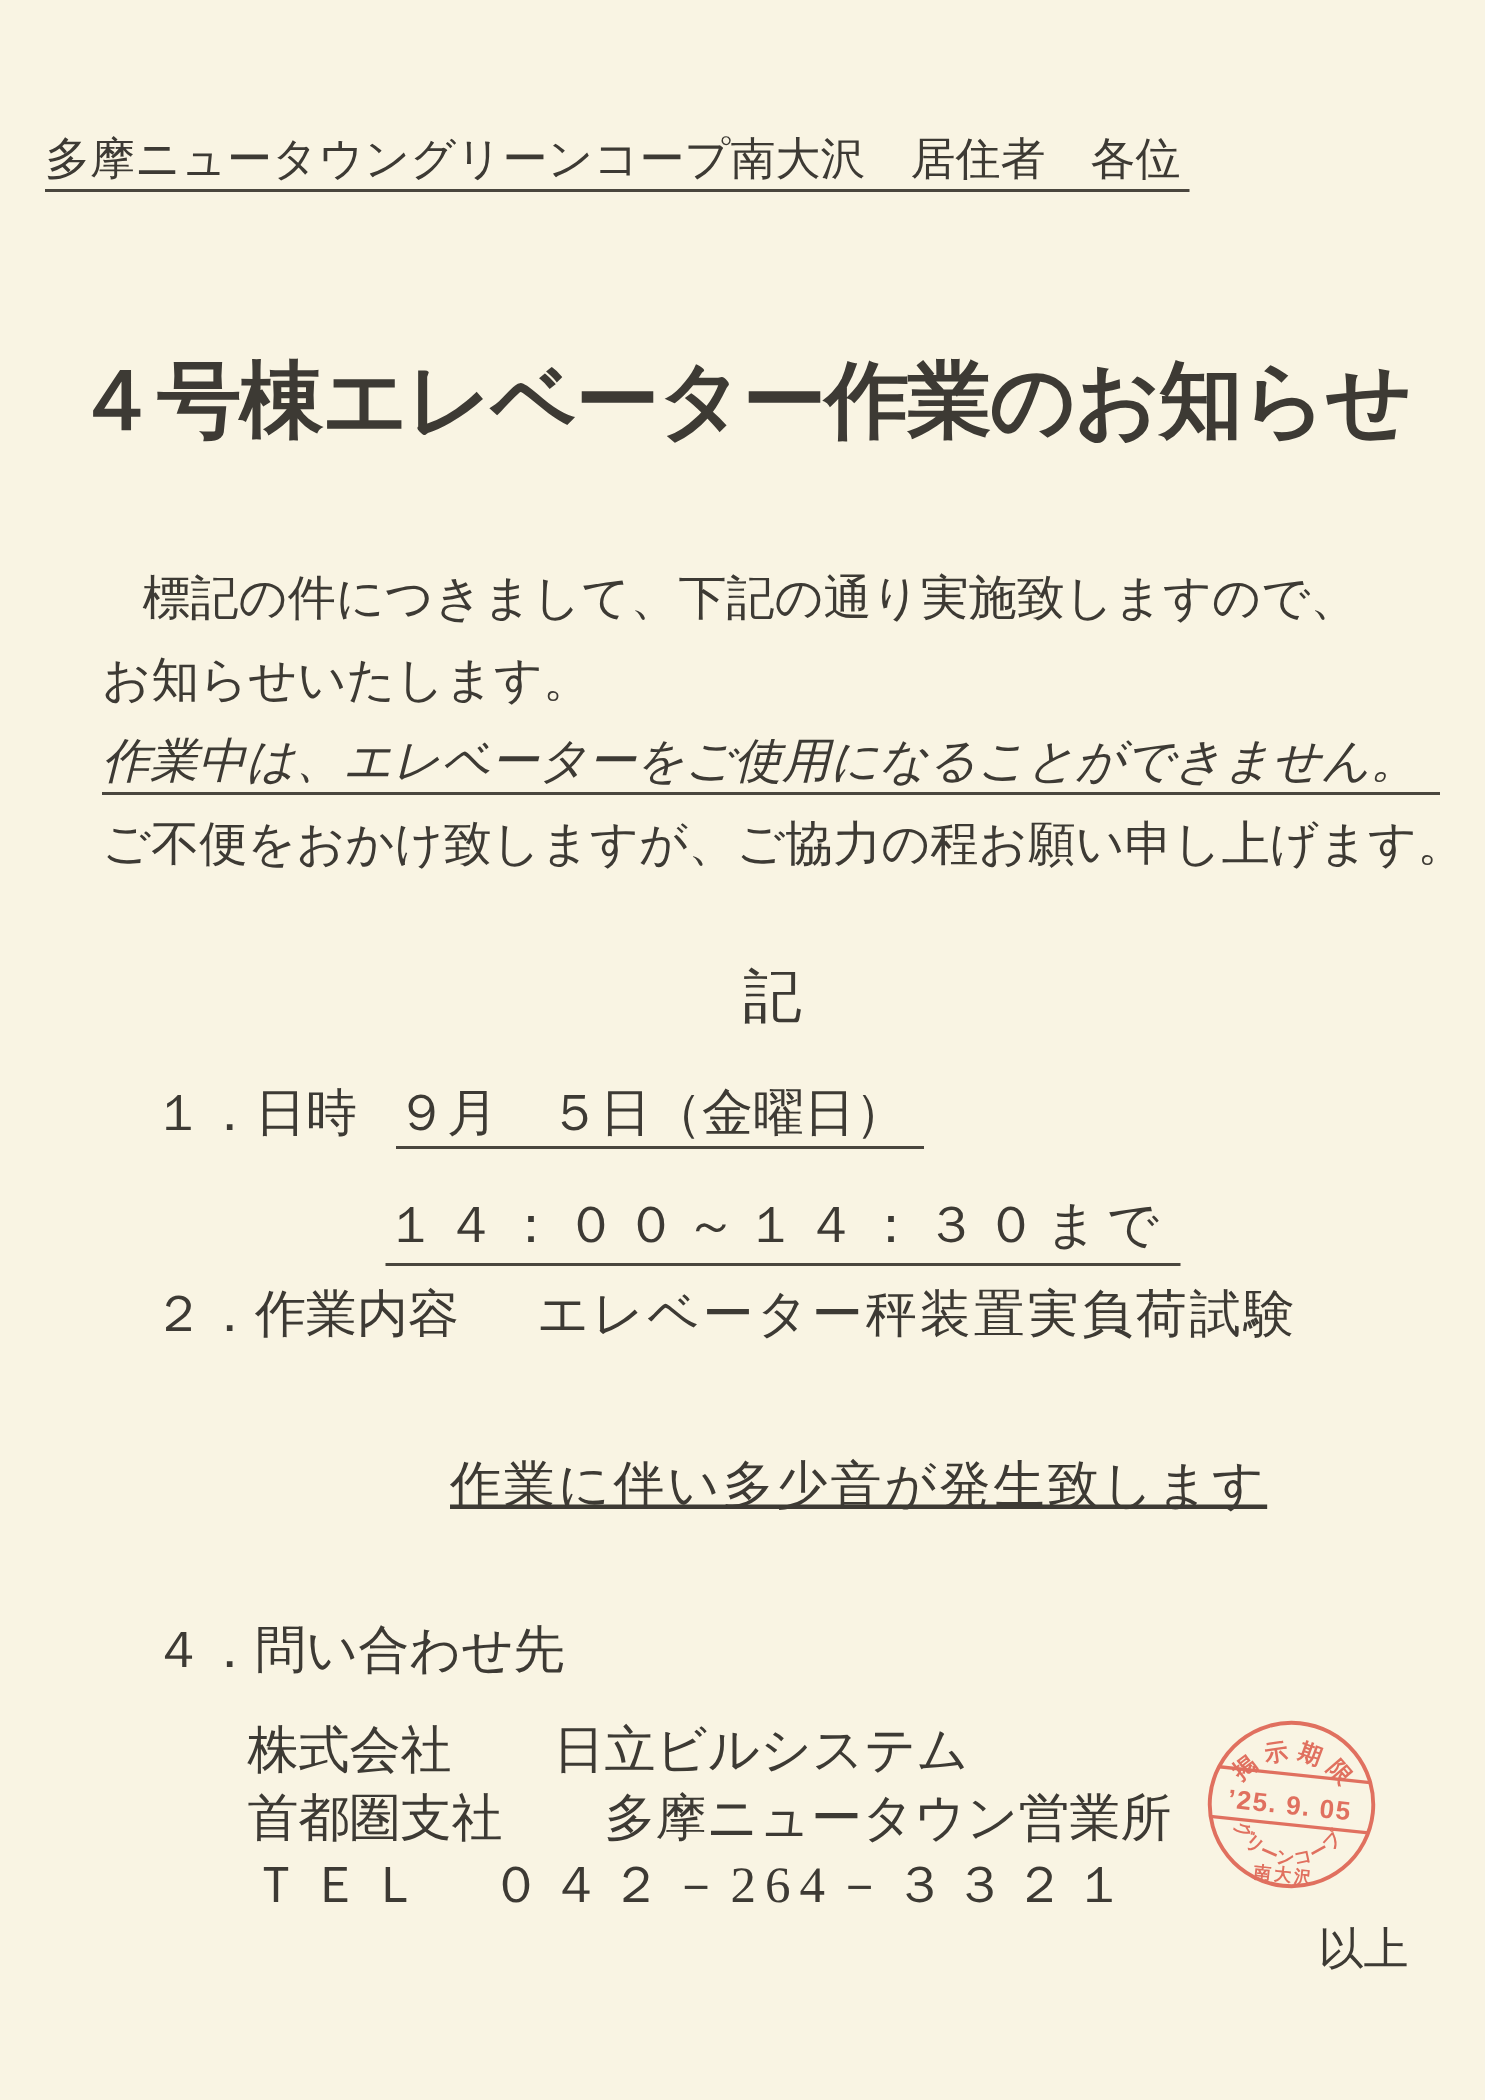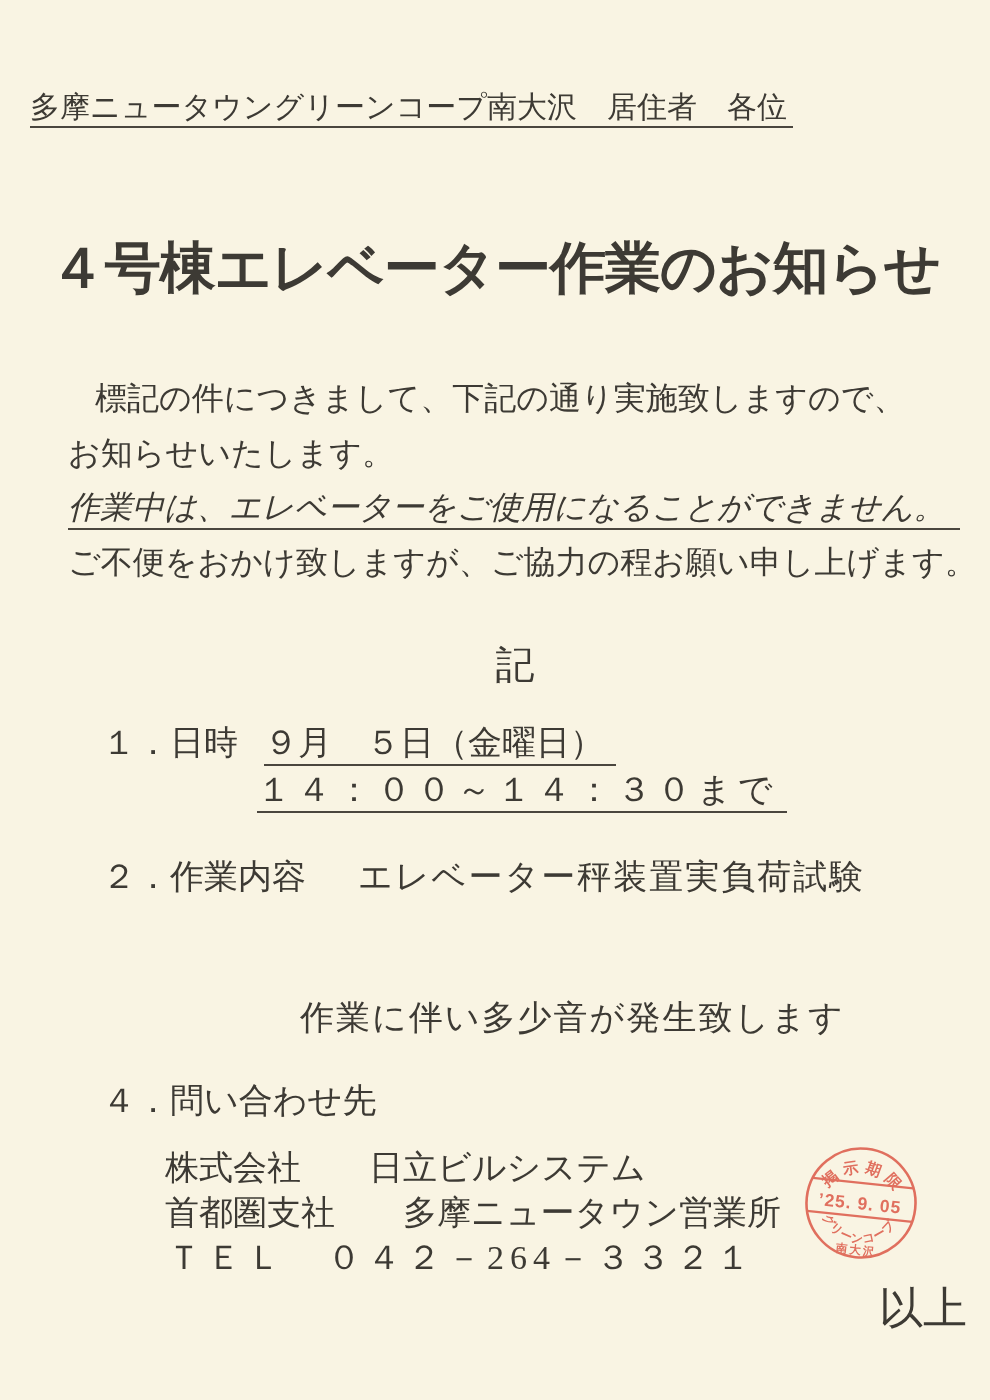--- a/index.html
+++ b/index.html
@@ -36,21 +36,21 @@
     letter-spacing:-1px;
   }
   .marker{
     left:0;right:0;
     text-align:center;
     text-indent:40px;
     font-size:39px;
   }
   .body-fs{font-size:32px;}
   .item-fs{font-size:34px;}
-  .closing{font-size:44px;}
+  .closing{font-size:30px;}
   .stamp{
     position:absolute;
     left:801px;top:1143px;
     width:120px;height:120px;
   }
   .stamp text{
     font-family:"Liberation Sans","DejaVu Sans",sans-serif;
     fill:var(--stamp);
   }
 </style>
@@ -70,29 +70,29 @@
   <div class="ln body-fs" style="top:487px;left:68px;">
     <span class="ul" style="padding-right:14px;font-style:italic;">作業中は、エレベーターをご使用になることができません。</span>
   </div>
   <div class="ln body-fs" style="top:542px;left:68px;">ご不便をおかけ致しますが、ご協力の程お願い申し上げます。</div>
 
   <div class="ln marker" style="top:641px;">記</div>
 
   <div class="ln item-fs" style="top:722px;left:102px;">
     <span>１．</span><span>日時</span><span class="ul" style="margin-left:26px;padding-right:12px;">９月　５日（金曜日）</span>
   </div>
-  <div class="ln item-fs" style="top:769px;left:257px;">
+  <div class="ln item-fs" style="top:799px;left:257px;font-family:Liberation Mono, monospace;">
     <span class="ul" style="letter-spacing:6px;padding-right:8px;">１４：００～１４：３０まで</span>
   </div>
 
   <div class="ln item-fs" style="top:856px;left:102px;">
     <span>２．</span><span>作業内容</span><span style="margin-left:52px;letter-spacing:2px;">エレベーター秤装置実負荷試験</span>
   </div>
 
-  <div class="ln item-fs" style="top:997px;left:300px;letter-spacing:2px;">作業に伴い多少音が発生致します</div>
+  <div class="ln item-fs" style="top:970px;left:300px;letter-spacing:2px;text-decoration:underline;">作業に伴い多少音が発生致します</div>
 
   <div class="ln item-fs" style="top:1080px;left:102px;">
     <span>４．</span><span>問い合わせ先</span>
   </div>
 
   <div class="ln item-fs" style="top:1147px;left:165px;">株式会社　　日立ビルシステム</div>
   <div class="ln item-fs" style="top:1192px;left:165px;">首都圏支社　　多摩ニュータウン営業所</div>
   <div class="ln item-fs" style="top:1237px;left:167px;letter-spacing:6px;">ＴＥＬ　０４２－264－３３２１</div>
 
   <div class="ln closing" style="top:1281px;left:879px;">以上</div>

